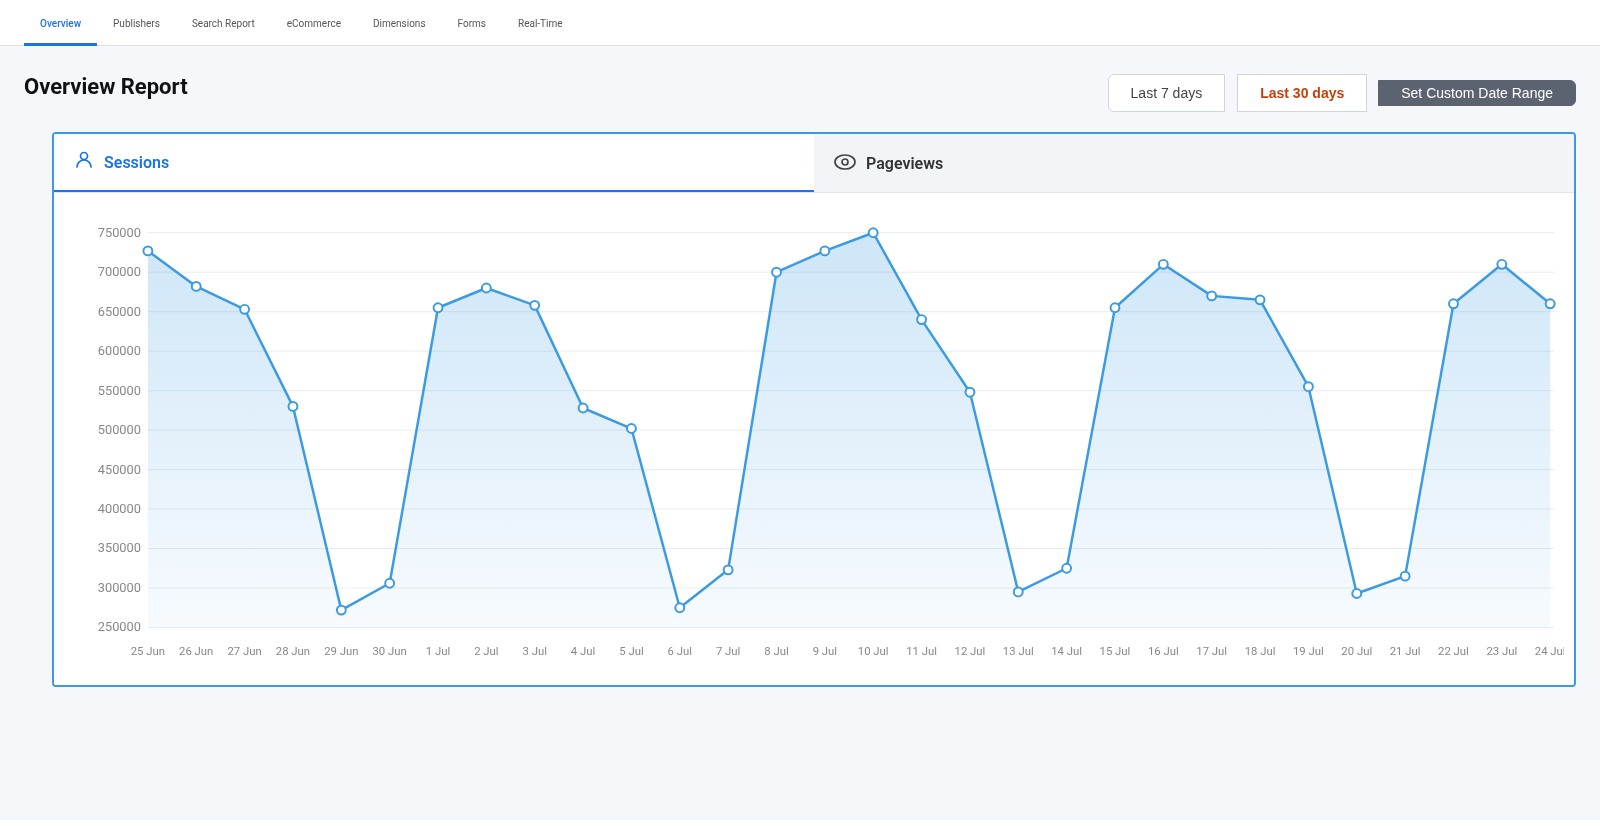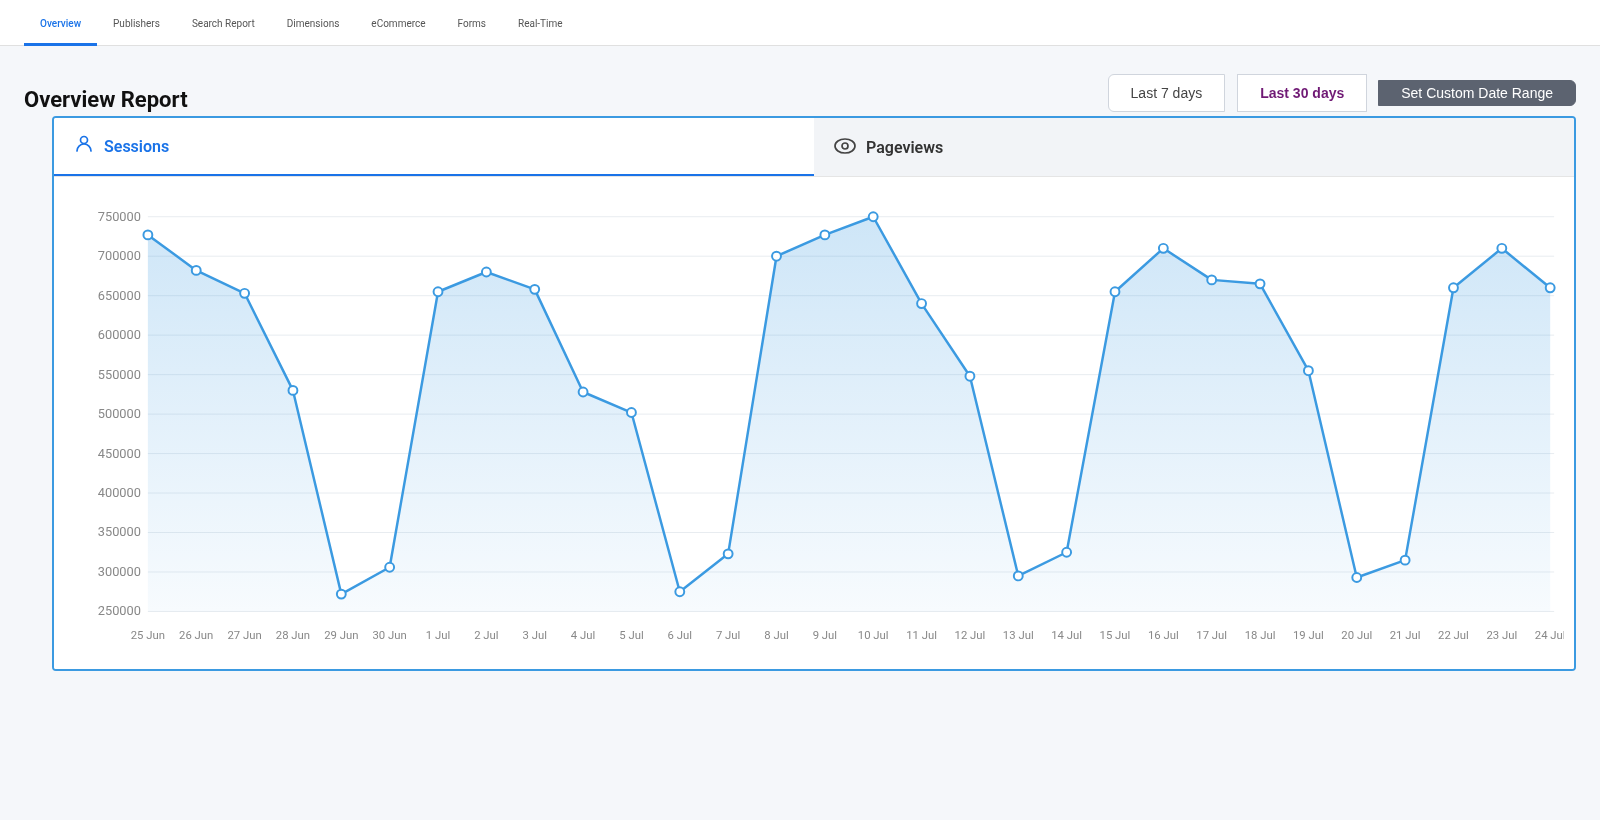--- a/index.html
+++ b/index.html
@@ -27,23 +27,23 @@
       border-bottom: 3px solid #1a73e8;
       font-weight: 500;
     }
 
     
     .main { padding: 28px 24px; background: #f5f7fa; min-height: calc(831px - 57px); }
 
     
     .header-row {
       display: flex;
-      align-items: flex-end;
+      align-items: flex-start;
       justify-content: space-between;
-      margin-bottom: 4px;
+      margin-bottom: 20px;
     }
     .page-title {
       font-size: 22px;
       font-weight: 700;
       color: #111;
     }
     .date-controls {
       display: flex;
       align-items: center;
       gap: 12px;
@@ -51,21 +51,21 @@
     .date-btn {
       padding: 10px 22px;
       border: 1px solid #d0d5dd;
       background: #fff;
       cursor: pointer;
       font-size: 14px;
       color: #444;
     }
     .date-btn:first-child { border-radius: 6px 0 0 6px; }
     .date-btn.active-date {
-      color: #701a75;
+      color: #c2410c;
       font-weight: 600;
       background: #fff;
     }
     .date-btn-custom {
       padding: 4px 22px;
       border: 1px solid #5c6370;
       background: #5c6370;
       color: #fff;
       cursor: pointer;
       font-size: 14px;
@@ -121,22 +121,22 @@
       display: block;
     }
   </style>
 </head>
 <body>
 
 <nav class="top-nav">
   <div class="nav-item active">Overview</div>
   <div class="nav-item">Publishers</div>
   <div class="nav-item">Search Report</div>
+  <div class="nav-item">eCommerce</div>
   <div class="nav-item">Dimensions</div>
-  <div class="nav-item">eCommerce</div>
   <div class="nav-item">Forms</div>
   <div class="nav-item">Real-Time</div>
 </nav>
 
 <div class="main">
 
   <div class="header-row">
     <h1 class="page-title">Overview Report</h1>
     <div class="date-controls">
       <button class="date-btn">Last 7 days</button>

